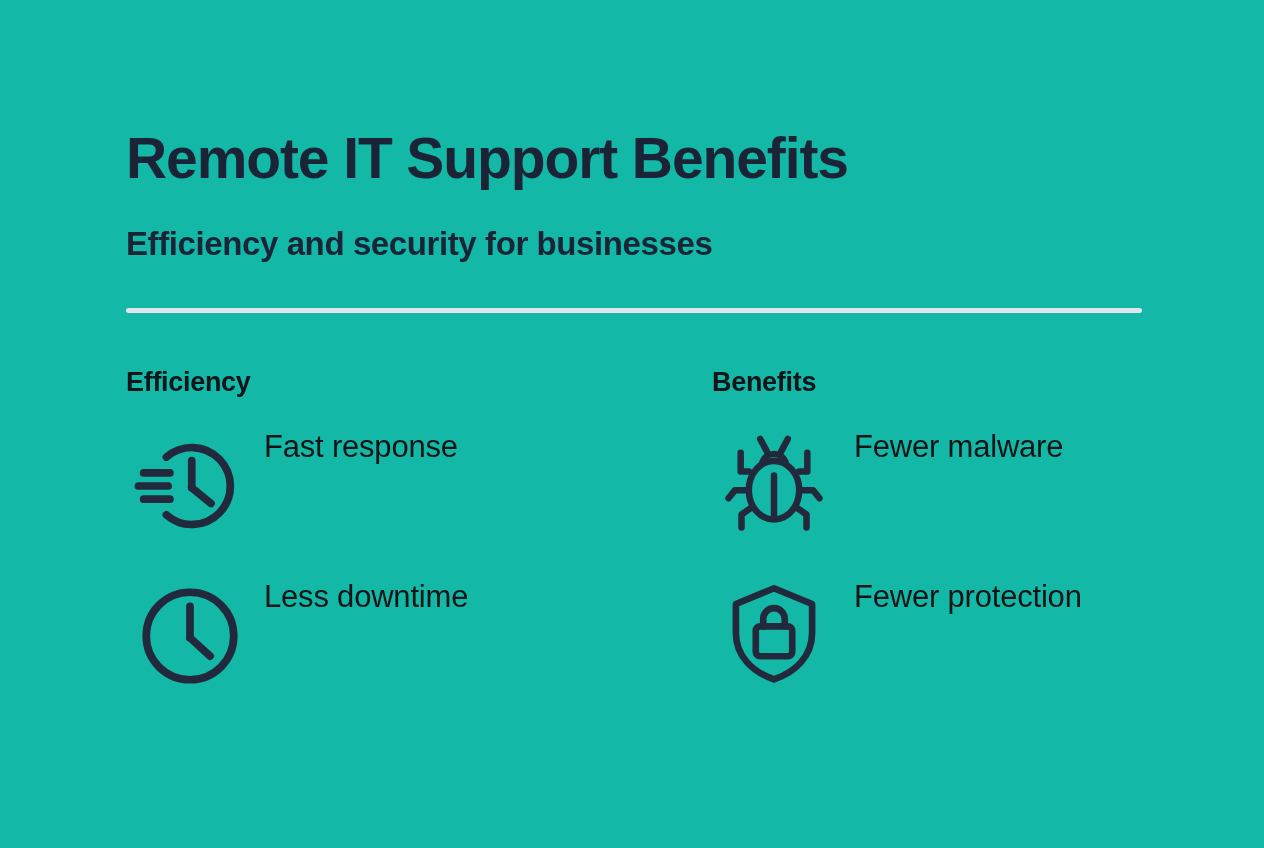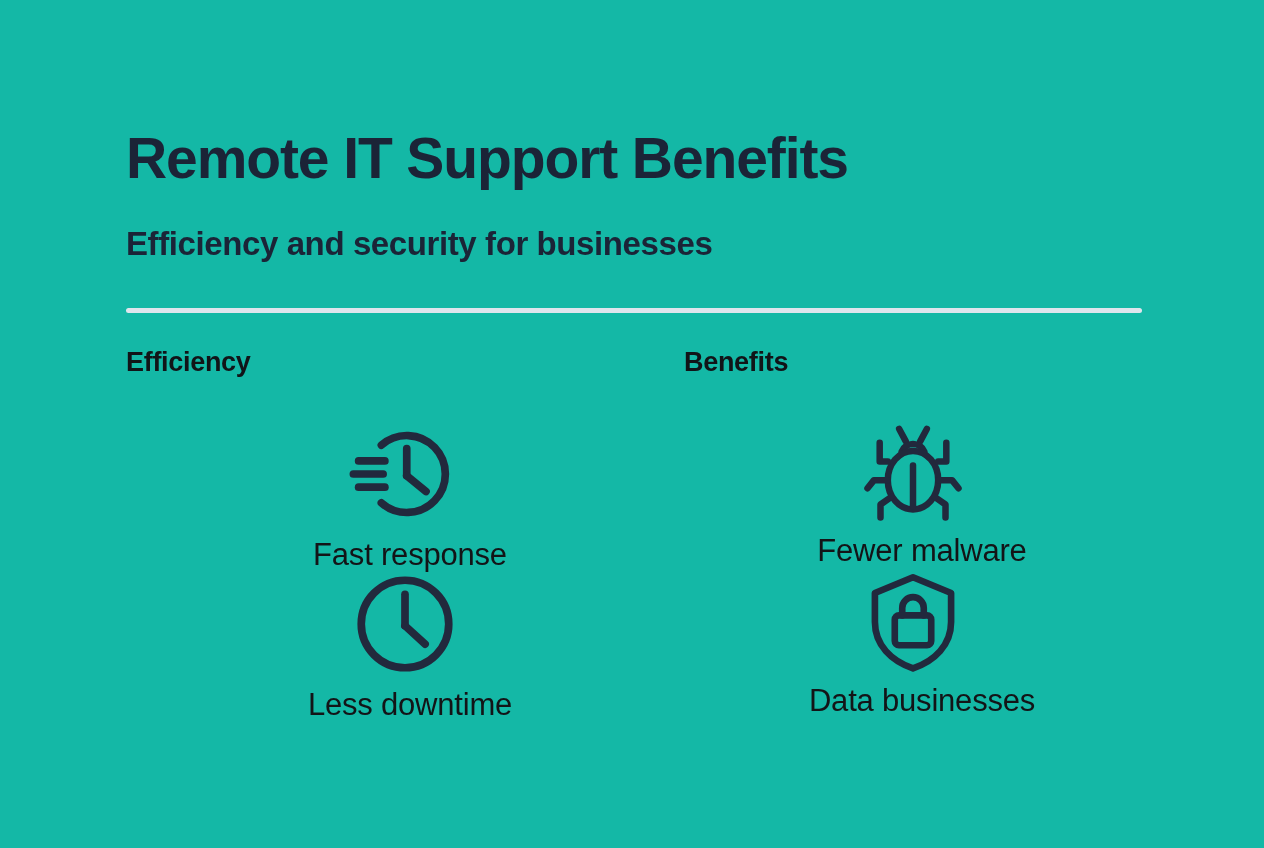--- a/index.html
+++ b/index.html
@@ -56,21 +56,22 @@
     margin-top: 48px;
     width: 1016px;
     height: 5px;
     border-radius: 3px;
     background: #dfe5ed;
   }
 
   
   .columns {
     display: flex;
-    margin-top: 36px;
+    margin-top: 56px;
+    gap: 28px;
   }
 
   .column {
     width: 558px;
     flex: 0 0 auto;
   }
   .column.second {
     width: 458px;
   }
 
@@ -78,24 +79,23 @@
     font-size: 27px;
     font-weight: 700;
     letter-spacing: -0.3px;
     color: #111418;
     margin: 0 0 34px 0;
     line-height: 1.0;
   }
 
   .benefit-row {
     display: flex;
-    align-items: center;
+    align-items: flex-start;
     height: 118px;
     margin-bottom: 32px;
-    flex-direction: column;
   }
   .benefit-row:last-child {
     margin-bottom: 0;
   }
 
   .benefit-icon {
     width: 128px;
     flex: 0 0 128px;
     display: flex;
     align-items: center;
@@ -201,19 +201,19 @@
           <div class="benefit-icon">
             <svg width="106" height="106" viewBox="0 0 64 64" fill="none" stroke="#22293d" stroke-width="4" stroke-linecap="round" stroke-linejoin="round">
 
               <path d="M32 5 L55 14.5 L55 32 C55 46 45 55.5 32 60 C19 55.5 9 46 9 32 L9 14.5 Z"></path>
 
               <path d="M25.5 28 L25.5 23.5 A6.5 6.5 0 0 1 38.5 23.5 L38.5 28"></path>
 
               <rect x="21" y="28" width="22" height="18" rx="2.5"></rect>
             </svg>
           </div>
-          <div class="benefit-label">Data businesses</div>
+          <div class="benefit-label">Fewer protection</div>
         </div>
       </div>
 
     </div>
   </div>
 </div>
 
 </body></html>

